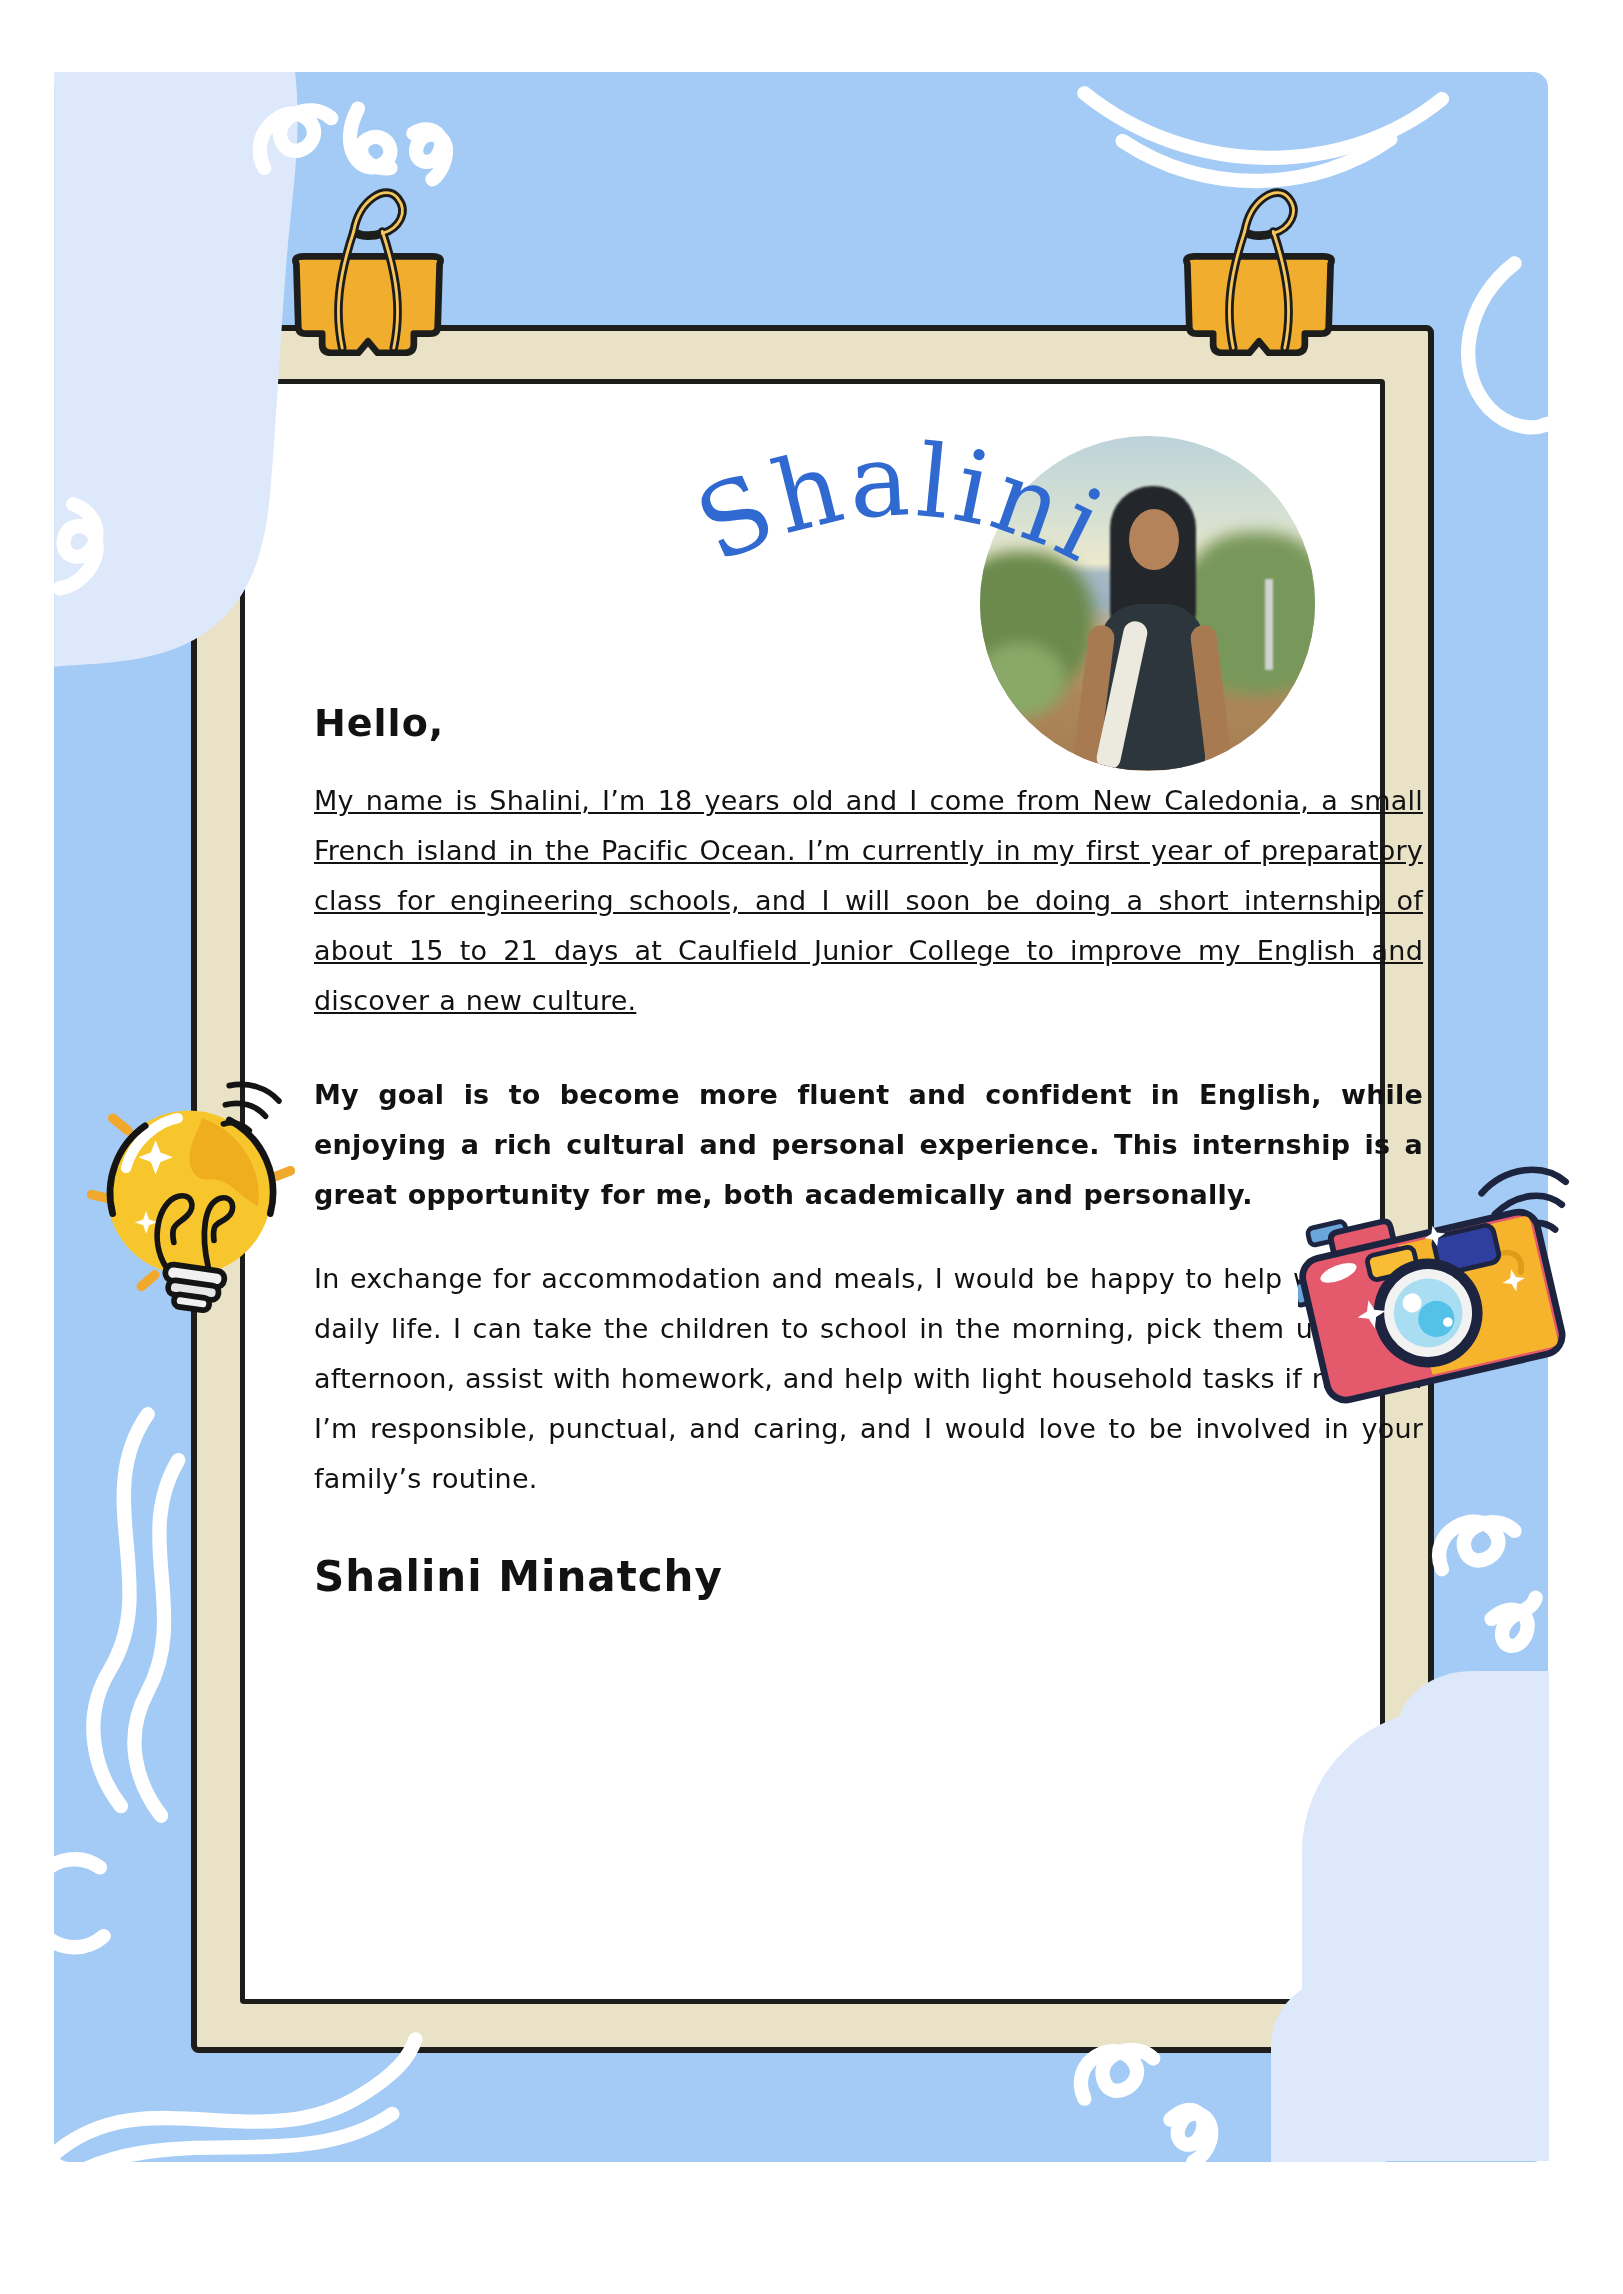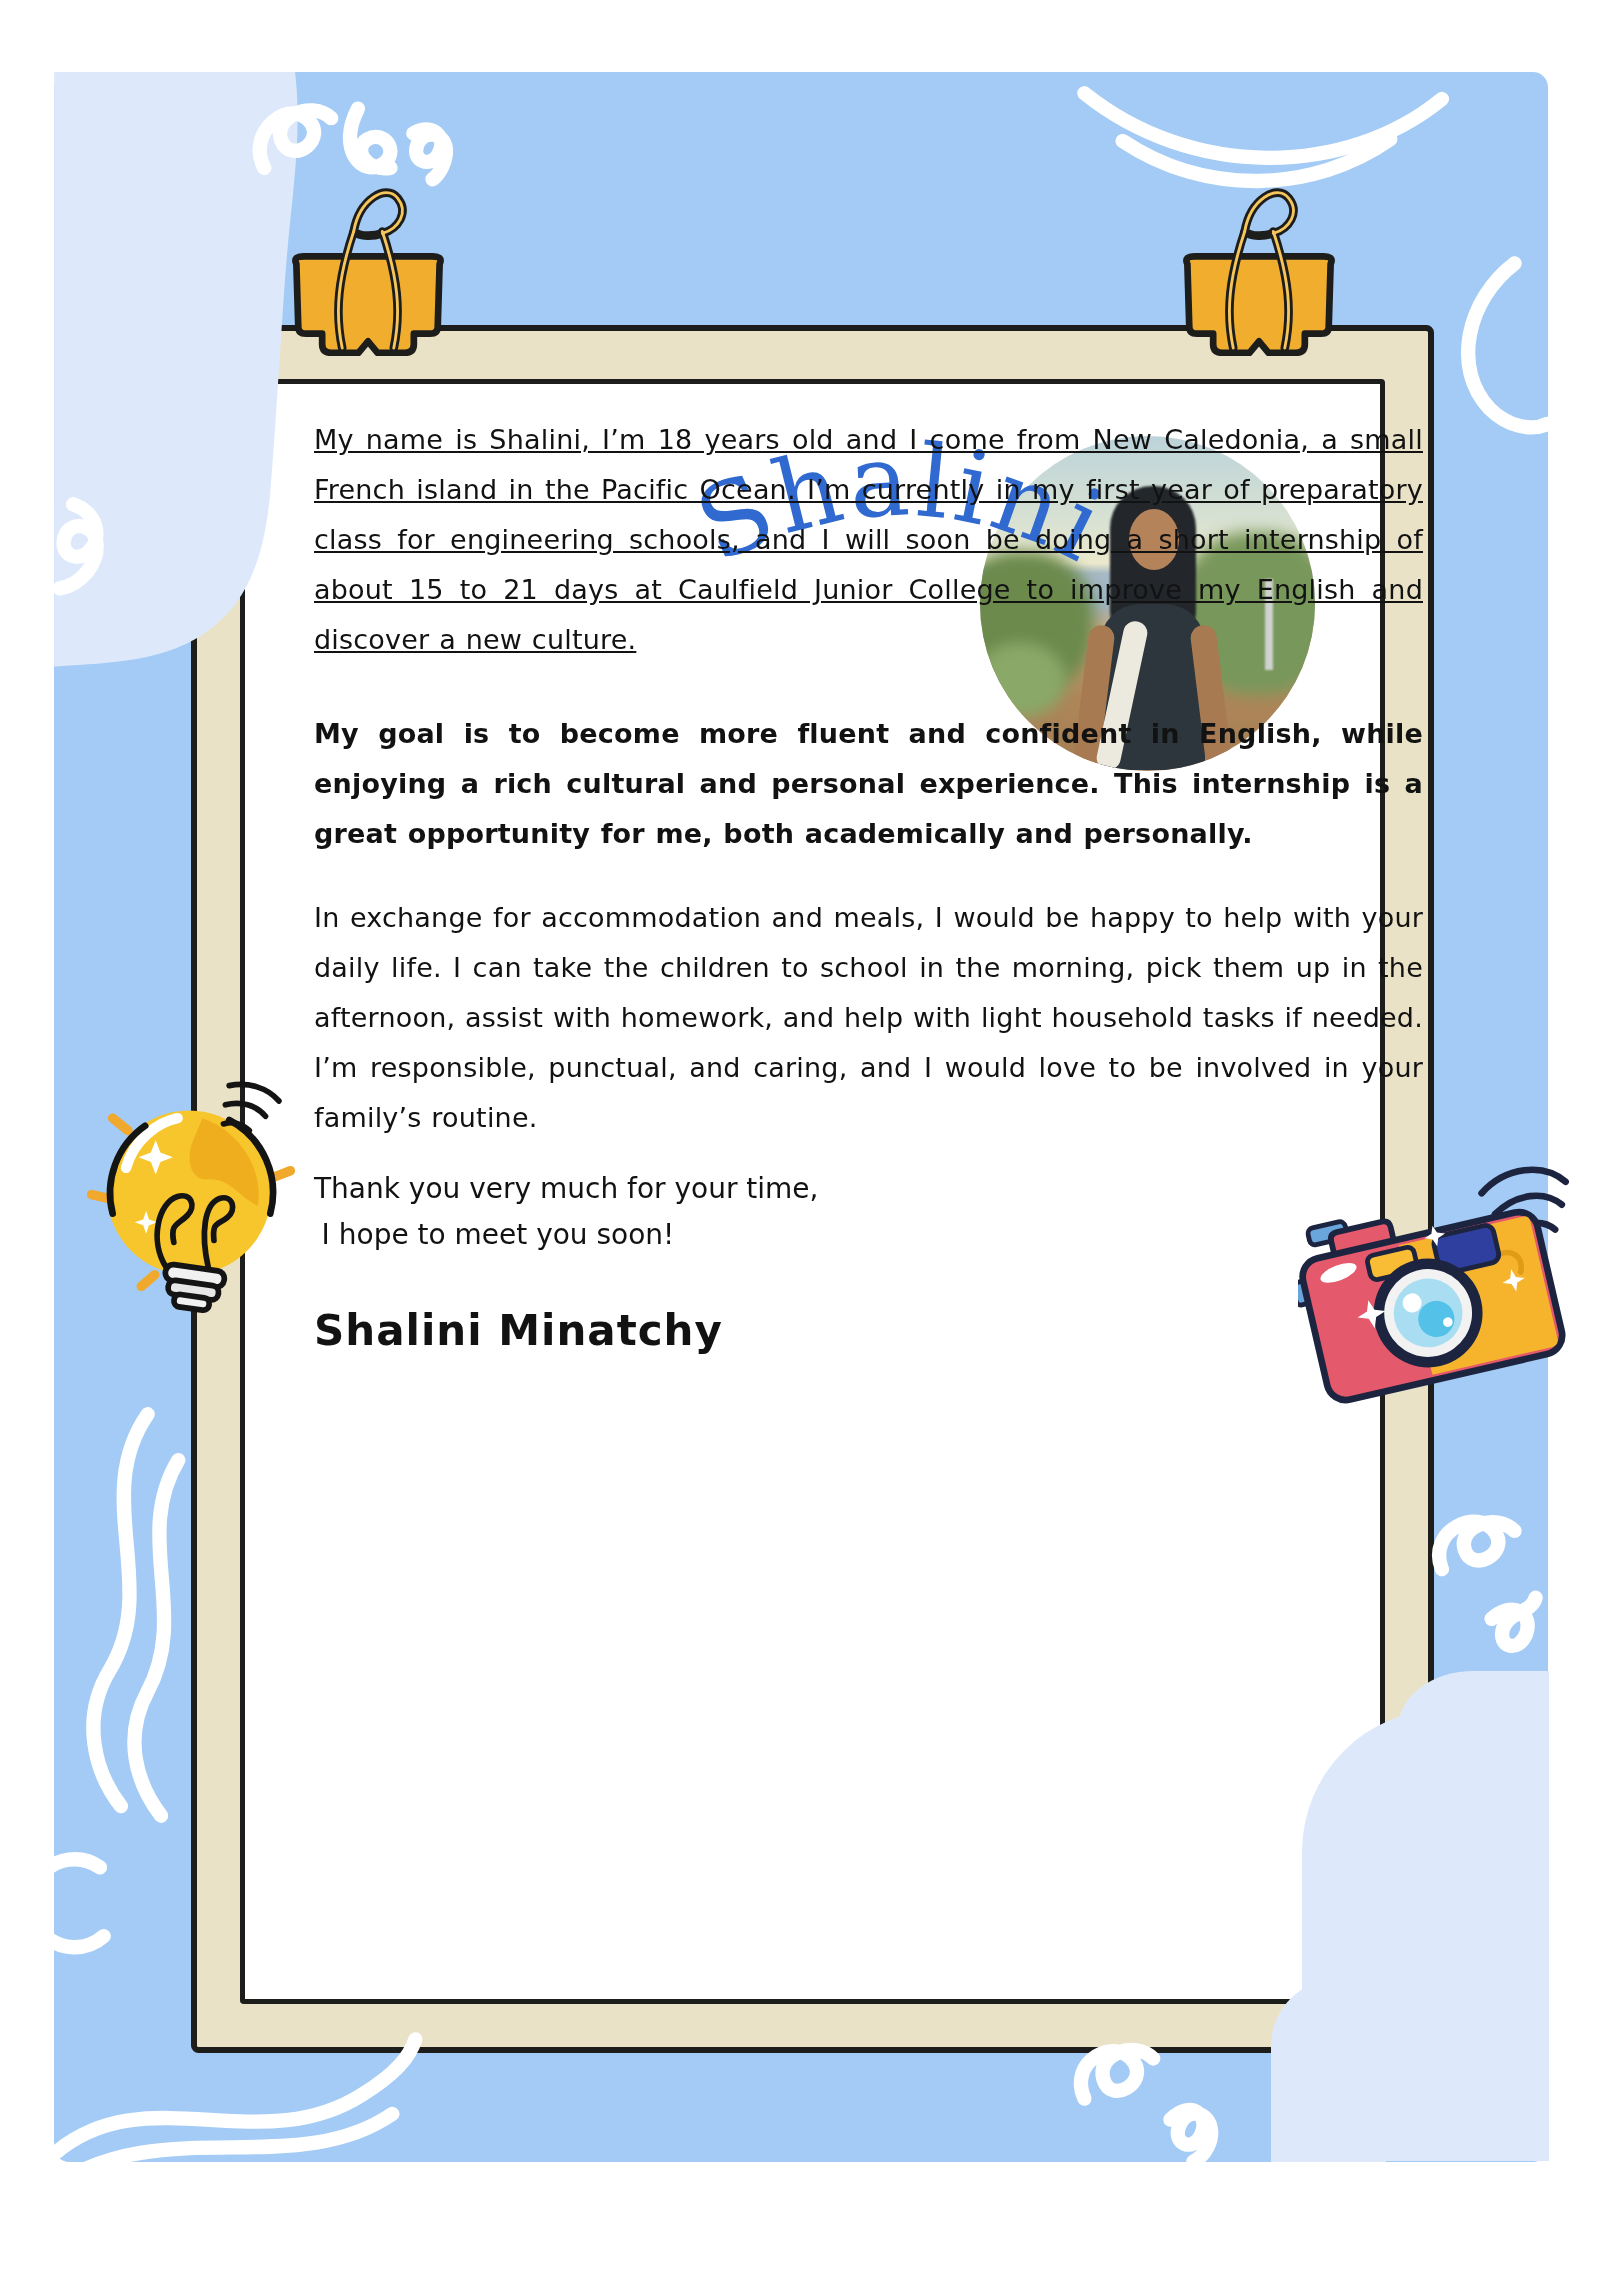--- a/index.html
+++ b/index.html
@@ -77,27 +77,24 @@
         <div class="ph strap"></div>
       </div>
       <svg class="name-arc" viewBox="0 0 560 300">
         <defs>
             <path id="arcpath" d="M75 217 Q 280 97 485 217" fill="none"></path>
           </defs>
         <text><textPath href="#arcpath" startOffset="50%" text-anchor="middle">Shalini</textPath></text>
       </svg>
 
       <div class="letter">
+        <div class="greeting">Hello,</div>
         <p class="p1">My name is Shalini, I’m 18 years old and I come from New Caledonia, a small French island in the Pacific Ocean. I’m currently in my first year of preparatory class for engineering schools, and I will soon be doing a short internship of about 15 to 21 days at Caulfield Junior College to improve my English and discover a new culture.</p>
         <p class="p2">My goal is to become more fluent and confident in English, while enjoying a rich cultural and personal experience. This internship is a great opportunity for me, both academically and personally.</p>
         <p class="p3">In exchange for accommodation and meals, I would be happy to help with your daily life. I can take the children to school in the morning, pick them up in the afternoon, assist with homework, and help with light household tasks if needed. I’m responsible, punctual, and caring, and I would love to be involved in your family’s routine.</p>
-        <div class="closing">
-          <div class="l1">Thank you very much for your time,</div>
-          <div class="l2">I hope to meet you soon!</div>
-        </div>
         <div class="signature">Shalini Minatchy</div>
       </div>
     </div>
   </div>
 
   <svg class="blob-topleft" viewBox="0 0 280 660">
     <path d="M0 0 L252 0 C 260 70 248 130 242 210 C 236 290 232 370 226 440 C 220 505 204 556 156 588 C 108 620 42 618 0 622 Z" fill="#dde9fb"></path>
   </svg>
   <div class="blob b1"></div>
   <div class="blob b2"></div>

